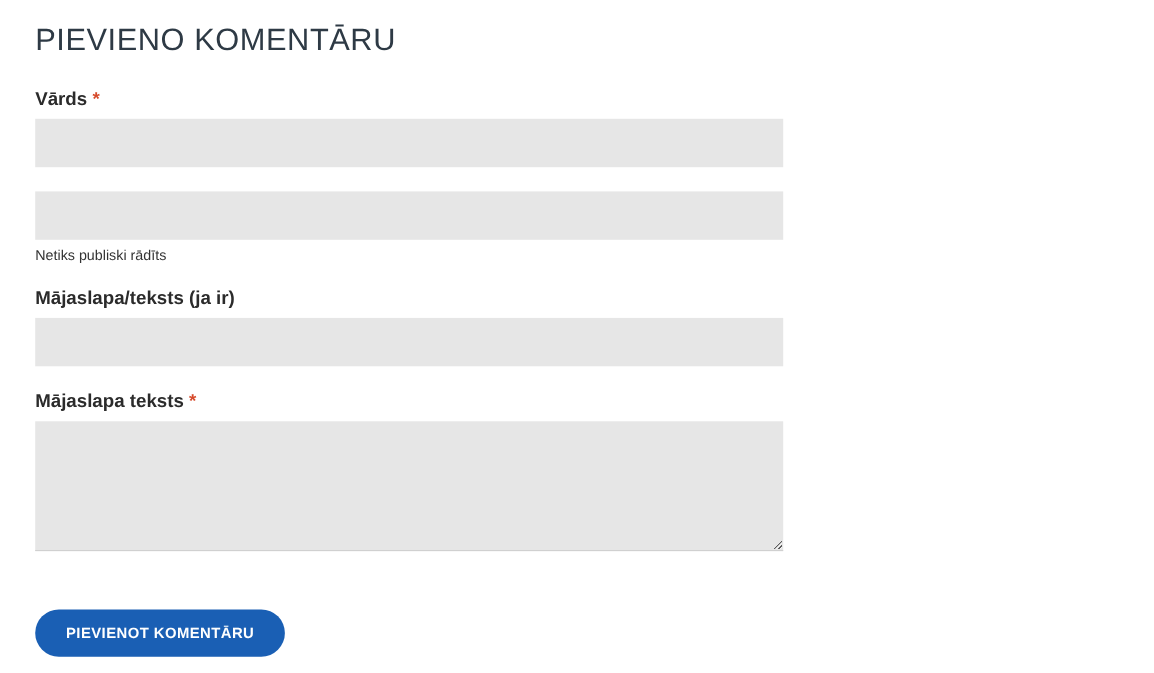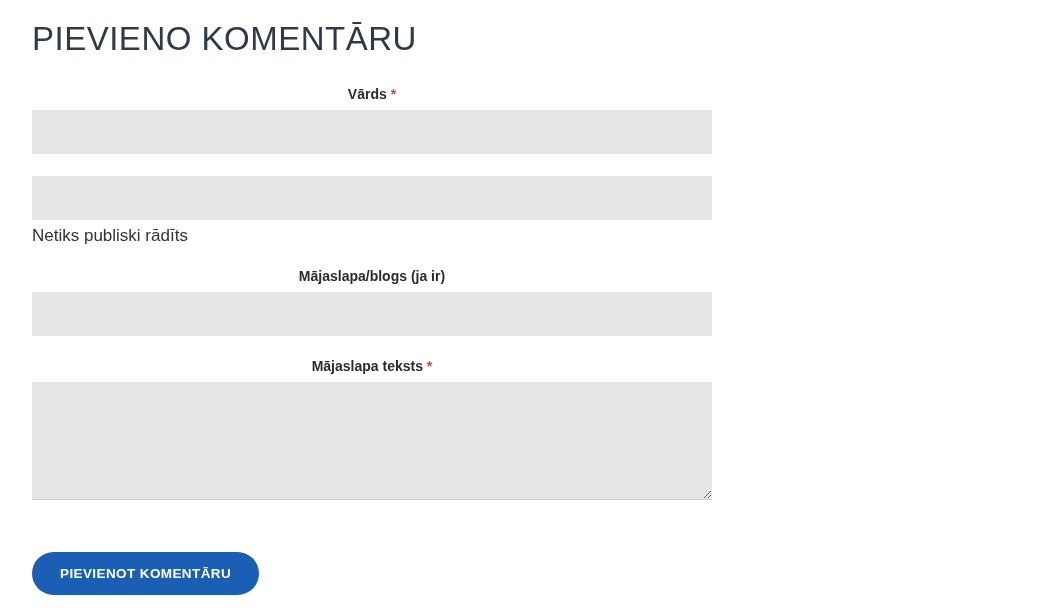--- a/index.html
+++ b/index.html
@@ -8,52 +8,51 @@
     padding: 20px 32px;
     font-family: "Segoe UI", "Helvetica Neue", Arial, sans-serif;
     background: #fff;
     color: #2b2b2b;
     width: 1049px;
   }
   .form-wrap {
     max-width: 680px;
   }
   h1 {
-    font-size: 33px;
+    font-size: 28px;
     font-weight: 400;
     letter-spacing: 0.5px;
     color: #2e3a45;
     margin: 0 0 28px 0;
   }
   .field {
     margin-bottom: 22px;
   }
   .field-label {
     display: block;
-    font-size: 14px;
+    font-size: 17px;
     font-weight: 600;
     color: #2b2b2b;
     margin-bottom: 8px;
-    text-align: center;
   }
   .req {
     color: #d6492a;
     font-weight: 600;
   }
   .text-input {
     width: 100%;
     height: 44px;
     background: #e6e6e6;
     border: none;
     font-size: 15px;
     padding: 0 12px;
     outline: none;
   }
   .help {
-    font-size: 17px;
+    font-size: 13px;
     color: #333;
     margin-top: 6px;
     font-weight: 400;
   }
   .textarea-input {
     width: 100%;
     height: 118px;
     background: #e6e6e6;
     border: none;
     border-bottom: 1px solid #d0d0d0;
@@ -91,21 +90,21 @@
     <input type="text" class="text-input" value="" style="">
   </div>
 
   <div class="field">
     <input type="text" class="text-input" value="" style="">
     <div class="help">Netiks publiski rādīts</div>
   </div>
 
   <div class="field">
     <label class="field-label">
-      <span>Mājaslapa/blogs (ja ir)</span>
+      <span>Mājaslapa/teksts (ja ir)</span>
     </label>
     <input type="text" class="text-input" value="" style="">
   </div>
 
   <div class="field">
     <label class="field-label">
       <span>Mājaslapa teksts</span>
       <span class="req">*</span>
     </label>
     <textarea class="textarea-input" style=""></textarea>

